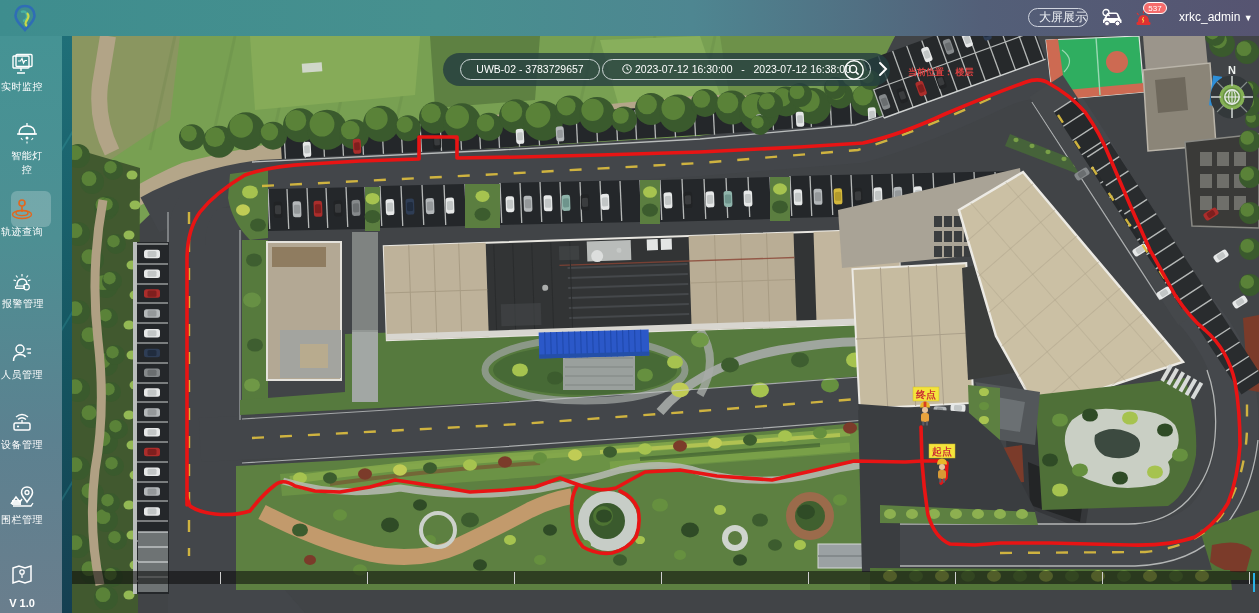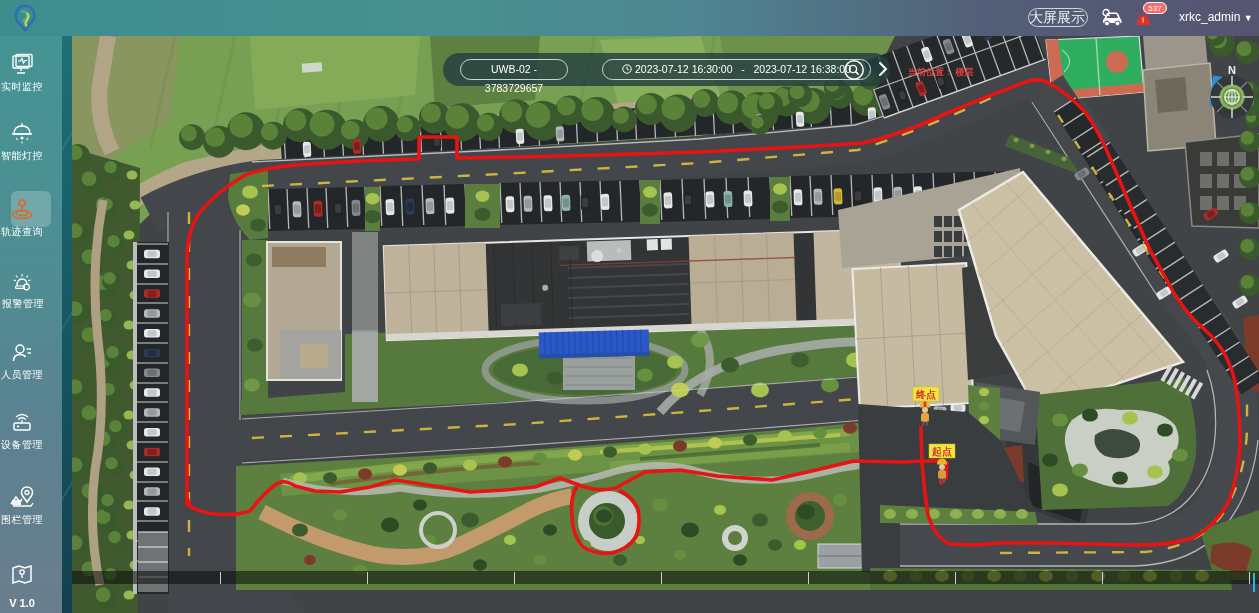--- a/index.html
+++ b/index.html
@@ -3,21 +3,21 @@
 <meta charset="utf-8">
 <style>
   * { margin:0; padding:0; box-sizing:border-box; }
   body { width:1259px; height:613px; overflow:hidden; font-family:"Liberation Sans",sans-serif; background:#0d3742; }
   #app { position:relative; width:1259px; height:613px; }
   #map { position:absolute; left:0; top:0; }
   .hdr { position:absolute; left:0; top:0; width:1259px; height:36px;
          background:linear-gradient(90deg,#3e8d8e 0%,#47908f 35%,#4e8691 55%,#535f78 78%,#565471 100%); z-index:30; }
   .hdr-title { position:absolute; left:49px; top:9px; color:#fff; font-size:15px; font-weight:bold; letter-spacing:1px; }
   .bigscreen { position:absolute; left:1028px; top:8px; width:60px; height:19px; border:1px solid #cfd4de;
-               border-radius:10px; color:#eef1f5; font-size:14px; text-align:left; line-height:17px; }
+               border-radius:10px; color:#eef1f5; font-size:12px; text-align:right; line-height:17px; }
   .admin { position:absolute; left:1179px; top:10px; color:#fff; font-size:12px; }
   .badge { position:absolute; left:1143px; top:2px; width:24px; height:12px; background:#f56c6c; border-radius:6px;
            color:#fff; font-size:8px; text-align:center; line-height:12px; border:1px solid #fff; z-index:31;}
   .sidebar { position:absolute; left:0; top:36px; width:62px; height:577px;
              background:linear-gradient(180deg,#459394 0%,#4d8f93 35%,#5c8190 70%,#6a7e8d 100%); z-index:30; }
   .sedge { position:absolute; left:62px; top:36px; width:10px; height:577px;
            background:linear-gradient(180deg,#1f6f78 0%,#14535f 60%,#153f51 100%); z-index:29; }
   .mi { position:absolute; left:0; width:44px; text-align:center; color:#fff; }
   .mi .lbl { font-size:10px; margin-top:3px; letter-spacing:0.5px; }
   .mi svg { display:block; margin:0 auto; }
@@ -1155,21 +1155,21 @@
           <ellipse rx="3.4" ry="7.2" fill="none" stroke="#e4e9e6" stroke-width="1.1"></ellipse>
           <line x1="-7.2" y1="0" x2="7.2" y2="0" stroke="#e4e9e6" stroke-width="1.1"></line>
           <line x1="0" y1="-7.2" x2="0" y2="7.2" stroke="#e4e9e6" stroke-width="1.1"></line>
           <text x="0" y="-23" font-size="11" font-weight="bold" fill="#eef2ef" text-anchor="middle">N</text>
         </g>
 </g>
 </svg>
 
 <div class="toolbar">
 
-  <div class="pill" style="left:17px; width:108px;">UWB-02 - 3783729657</div>
+  <div class="pill" style="left:17px; width:140px;">UWB-02 - 3783729657</div>
 
   <div class="pill" style="left:159px; width:269px;">
     <svg width="10" height="10" viewBox="0 0 10 10" style="vertical-align:-1px; margin-right:3px;">
           <circle cx="5" cy="5" r="4.2" fill="none" stroke="#fff" stroke-width="1"></circle>
           <path d="M5 2.6 L5 5 L6.8 6" stroke="#fff" stroke-width="1" fill="none"></path>
         </svg>2023-07-12 16:30:00&nbsp;&nbsp;&nbsp;-&nbsp;&nbsp;&nbsp;2023-07-12 16:38:00</div>
 
   <svg style="position:absolute; left:400px; top:6px;" width="22" height="22" viewBox="0 0 22 22">
     <circle cx="11" cy="11" r="9.2" fill="none" stroke="#fff" stroke-width="1.5"></circle>
     <circle cx="10" cy="10" r="3.6" fill="none" stroke="#fff" stroke-width="1.4"></circle>
@@ -1242,21 +1242,21 @@
   <div class="mi" style="top:17px;">
     <svg width="26" height="24" viewBox="0 0 26 24">
       <rect x="4" y="3" width="16" height="12" rx="1" fill="none" stroke="#fff" stroke-width="1.4"></rect>
       <rect x="7" y="1.5" width="16" height="12" rx="1" fill="none" stroke="#fff" stroke-width="1.4"></rect>
       <path d="M9 8 L11.5 8 L13 5.5 L14.5 10 L16 7.5 L18 7.5" fill="none" stroke="#fff" stroke-width="1.2"></path>
       <path d="M12 15 L12 18 M8 20 L16 20" stroke="#fff" stroke-width="1.4"></path>
     </svg>
     <div class="lbl">实时监控</div>
   </div>
 
-  <div class="mi" style="top:86px;">
+  <div class="mi" style="top:86px;padding-left:10px;">
     <svg width="26" height="24" viewBox="0 0 26 24">
       <path d="M5 12 Q5 4 13 4 Q21 4 21 12 Z" fill="none" stroke="#fff" stroke-width="1.4"></path>
       <line x1="3" y1="12" x2="23" y2="12" stroke="#fff" stroke-width="1.4"></line>
       <line x1="13" y1="1" x2="13" y2="4" stroke="#fff" stroke-width="1.3"></line>
       <circle cx="13" cy="16" r="1.5" fill="#fff"></circle>
       <line x1="7" y1="16" x2="8.5" y2="18" stroke="#fff" stroke-width="1.1"></line>
       <line x1="19" y1="16" x2="17.5" y2="18" stroke="#fff" stroke-width="1.1"></line>
       <line x1="13" y1="19.5" x2="13" y2="21.5" stroke="#fff" stroke-width="1.1"></line>
     </svg>
     <div class="lbl">智能灯控</div>

